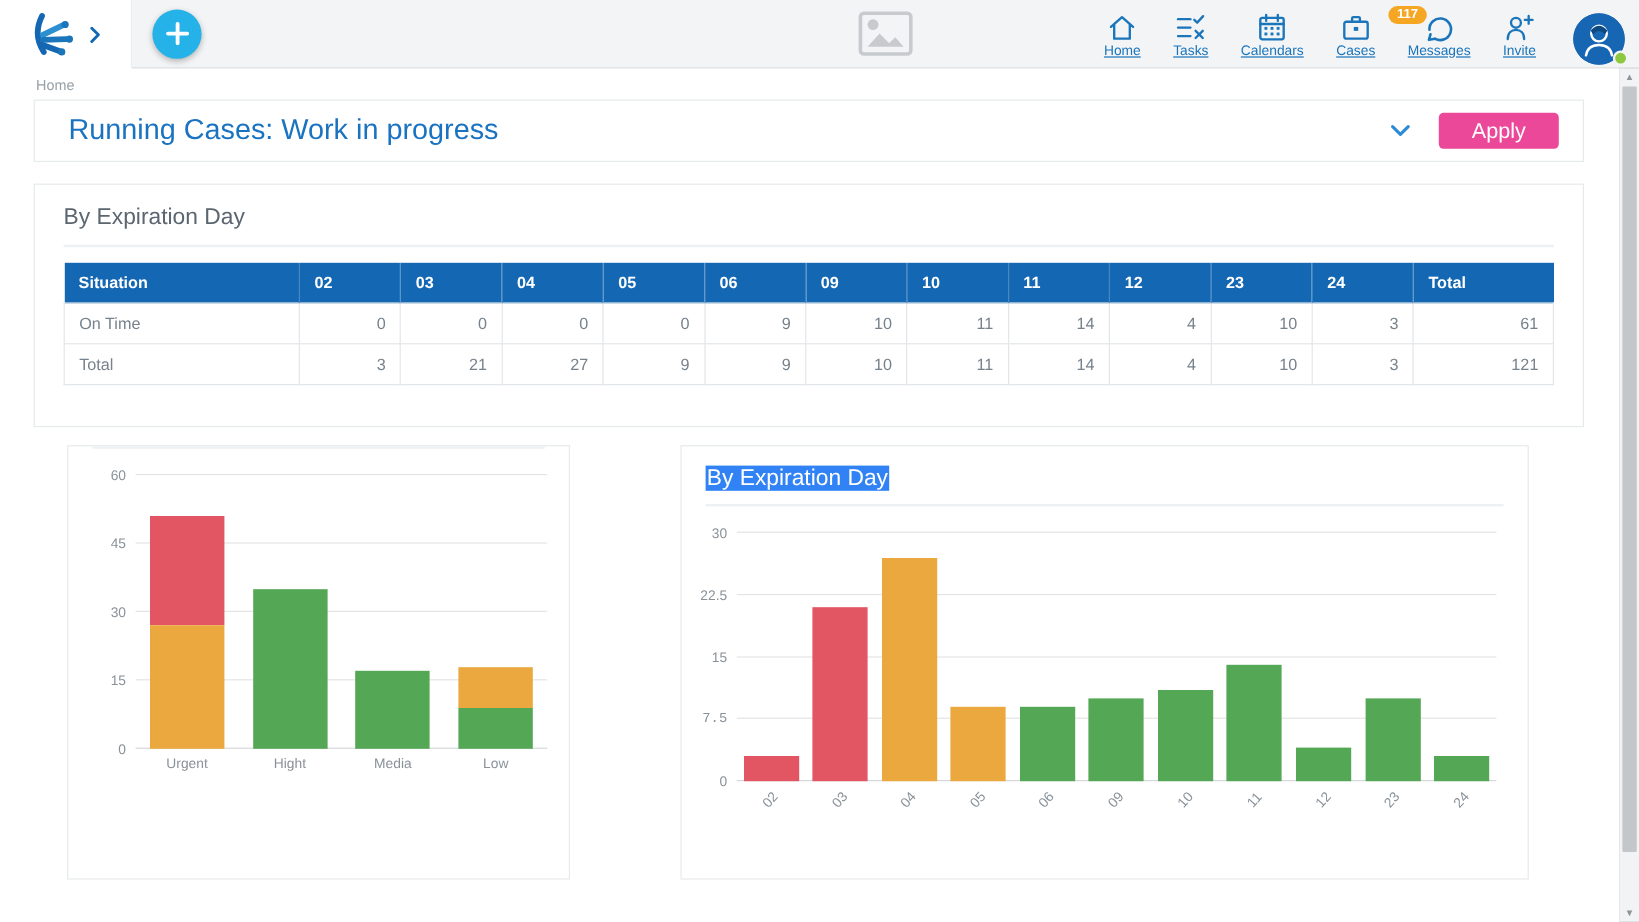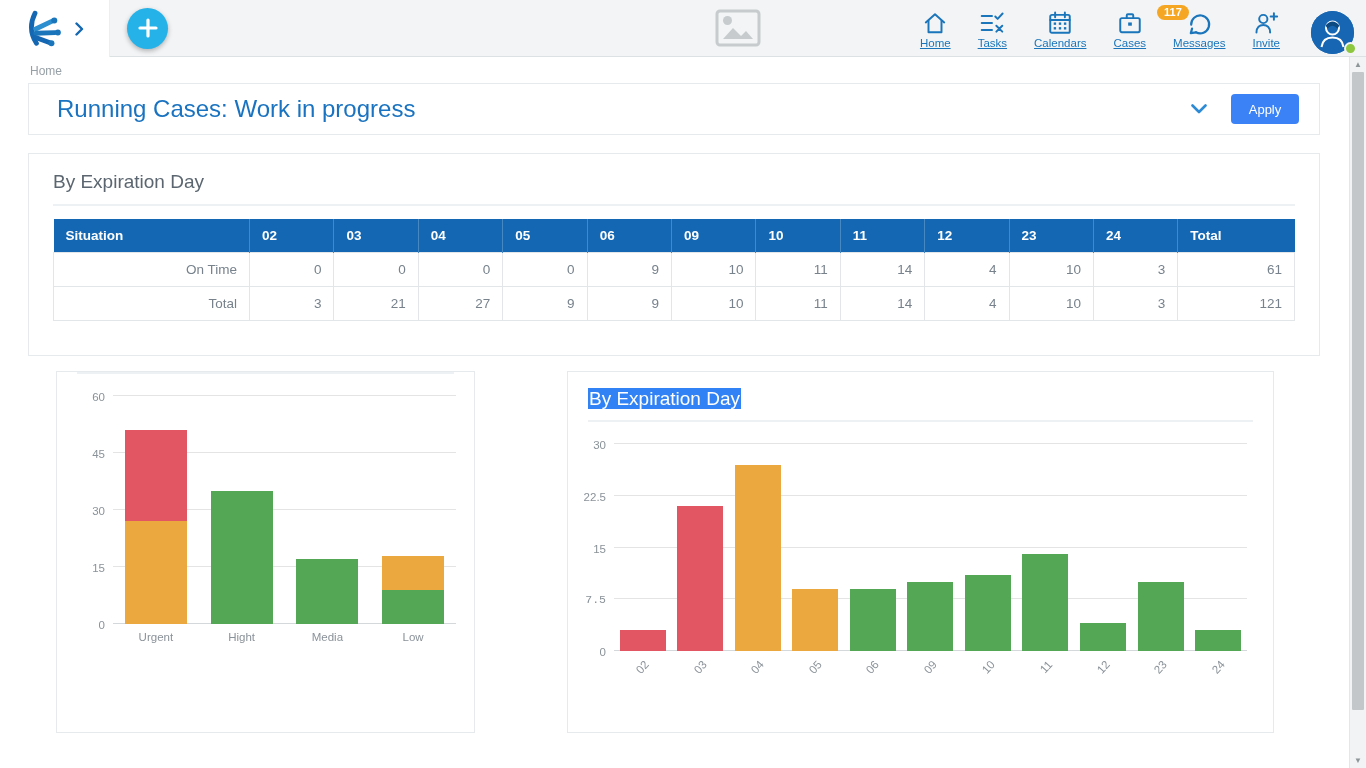--- a/index.html
+++ b/index.html
@@ -26,36 +26,36 @@
     position:relative; margin-left:4px; margin-top:1px; cursor:pointer; overflow:visible; }
   .status-dot { position:absolute; right:-3px; bottom:-1px; width:13px; height:13px;
     border-radius:50%; background:#8dc63f; border:2px solid #f2f4f5; }
 
   
   .breadcrumb { margin:7px 0 5px 30px; font-size:12px; color:#97a0a6; cursor:pointer; display:inline-block; }
   .card { background:#fff; border:1px solid #e7eaec; margin-left:28px; margin-right:46px; }
   .title-card { height:52px; display:flex; align-items:center; padding:0 20px 0 28px; margin-bottom:18px; }
   .page-title { font-size:24px; color:#1a73c0; font-weight:400; }
   .chev-down { margin-left:auto; margin-right:24px; cursor:pointer; }
-  .apply-btn { background:#3b82f6; color:#fff; border:none; border-radius:4px;
-    width:68px; height:30px; font-size:13px; cursor:pointer; font-family:inherit; }
+  .apply-btn { background:#ec4899; color:#fff; border:none; border-radius:4px;
+    width:100px; height:30px; font-size:18px; cursor:pointer; font-family:inherit; }
 
   .section-heading { padding:17px 24px 11px; font-size:19px; color:#5b6670; font-weight:400; }
   .hdivider { border-top:2px solid #eef1f3; margin:0 24px; }
 
   .table-card { padding-bottom:34px; margin-bottom:15px; }
   table { width:calc(100% - 48px); margin:13px 24px 0; border-collapse:collapse;
     table-layout:fixed; font-size:13.5px; }
   th { background:#1467b2; color:#fff; font-weight:bold; text-align:left;
     padding:9px 12px; border-right:1px solid rgba(255,255,255,.22); }
   th:first-child { width:15.8%; }
   th:last-child { width:9.4%; border-right:none; }
   td { border:1px solid #e2e6e9; color:#77828c; padding:9px 12px; text-align:right;
     background:#fff; }
-  td.row-label { text-align:right;margin-top:24px; }
+  td.row-label { text-align:left;margin-top:24px; }
 
   .charts-row { display:flex; gap:18px; margin-left:28px; margin-right:46px; align-items:stretch; }
   .chart-card { height:362px; }
   .chart-card.left { width:419px; flex:none; }
   .chart-card.right { flex:1; }
   .chart-heading { padding:16px 20px 10px; font-size:19px; color:#5b6670; font-weight:400; }
   .chart-card .hdivider { margin:0 20px; }
   .sel { background:#3082f5; color:#fff; padding:0 1px; }
 
   .plot { position:relative; }

